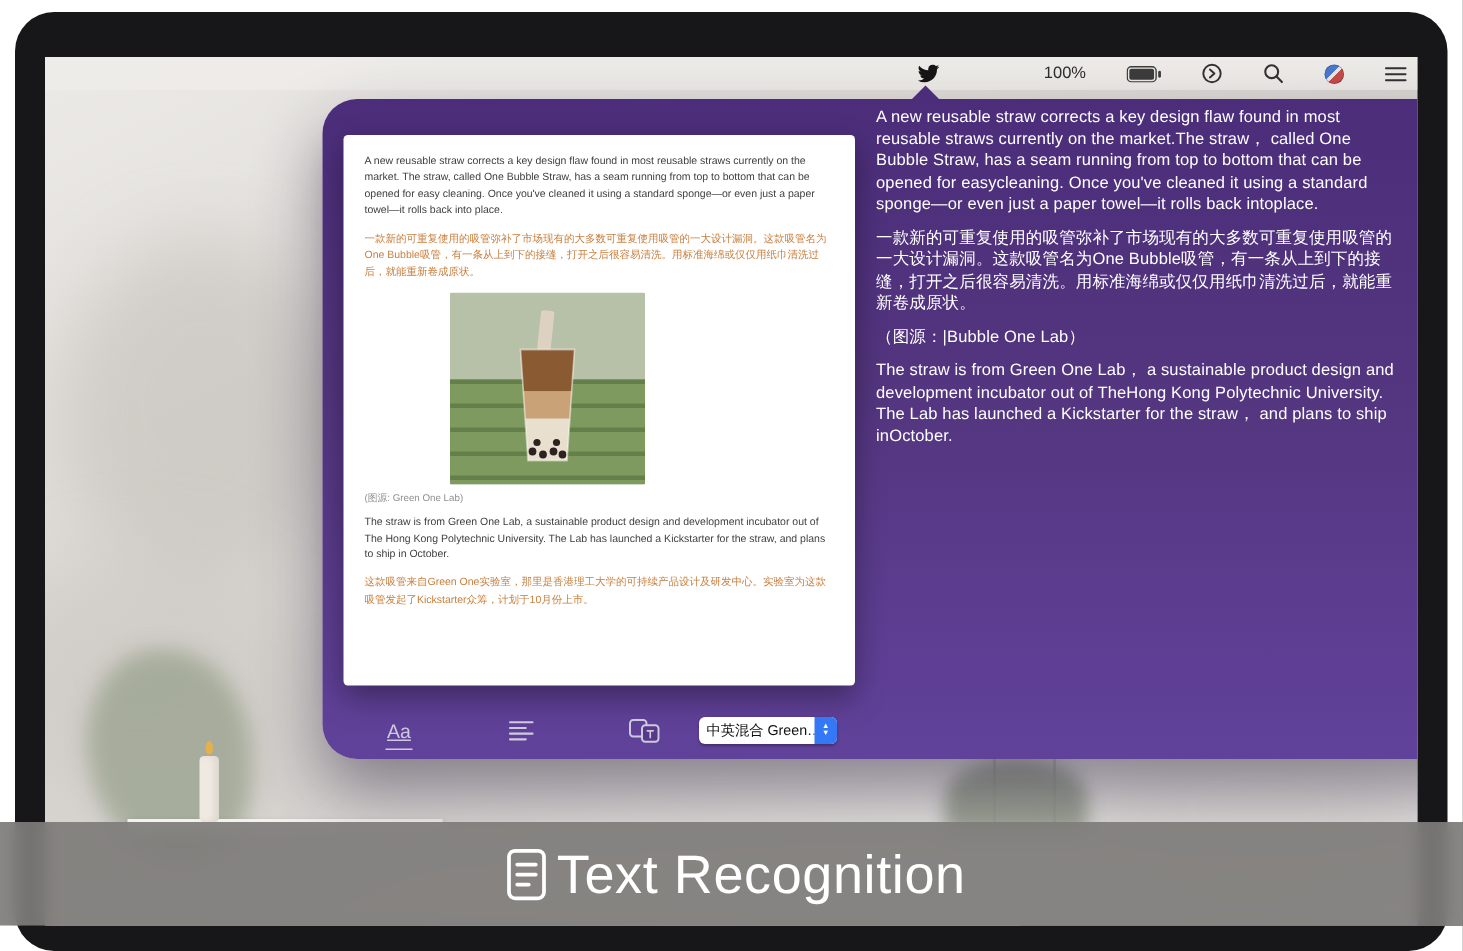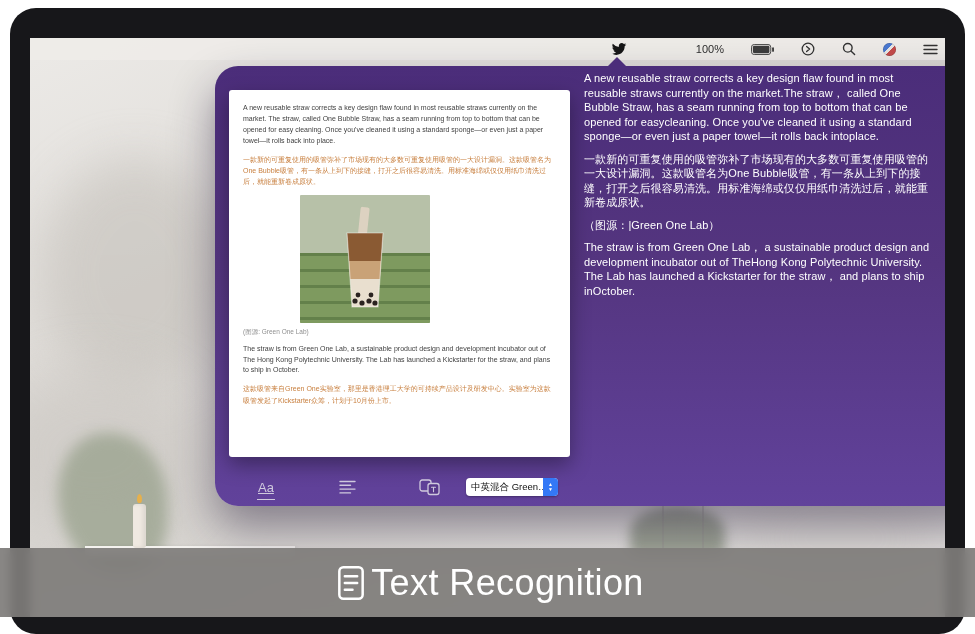--- a/index.html
+++ b/index.html
@@ -151,21 +151,21 @@
             <path d="M47 38 L83 38 L78 112 L52 112 Z" fill="none" stroke="rgba(255,255,255,.45)" stroke-width="1.2"></path>
           </svg>
           <p class="doc-cap">(图源: Green One Lab)</p>
           <p class="doc-en">The straw is from Green One Lab, a sustainable product design and development incubator out of The Hong Kong Polytechnic University. The Lab has launched a Kickstarter for the straw, and plans to ship in October.</p>
           <p class="doc-zh">这款吸管来自Green One实验室，那里是香港理工大学的可持续产品设计及研发中心。实验室为这款吸管发起了Kickstarter众筹，计划于10月份上市。</p>
         </div>
 
         <div class="recpanel">
           <p>A new reusable straw corrects a key design flaw found in most reusable straws currently on the market.The straw， called One Bubble Straw, has a seam running from top to bottom that can be opened for easycleaning. Once you've cleaned it using a standard sponge—or even just a paper towel—it rolls back intoplace.</p>
           <p>一款新的可重复使用的吸管弥补了市场现有的大多数可重复使用吸管的一大设计漏洞。这款吸管名为One Bubble吸管，有一条从上到下的接缝，打开之后很容易清洗。用标准海绵或仅仅用纸巾清洗过后，就能重新卷成原状。</p>
-          <p>（图源：|Green One Lab）</p>
+          <p>（图源：|Bubble One Lab）</p>
           <p>The straw is from Green One Lab， a sustainable product design and development incubator out of TheHong Kong Polytechnic University. The Lab has launched a Kickstarter for the straw， and plans to ship inOctober.</p>
         </div>
 
         <div class="tbar">
           <span class="tb-item tb-aa">Aa</span>
           <span class="tb-item tb-list">
             <svg width="17" height="14" viewBox="0 0 17 14">
                 <path d="M1 1.5h15M1 5.3h10.5M1 9.1h15M1 12.9h10.5" stroke="currentColor" stroke-width="1.4" stroke-linecap="round"></path>
               </svg>
           </span>

